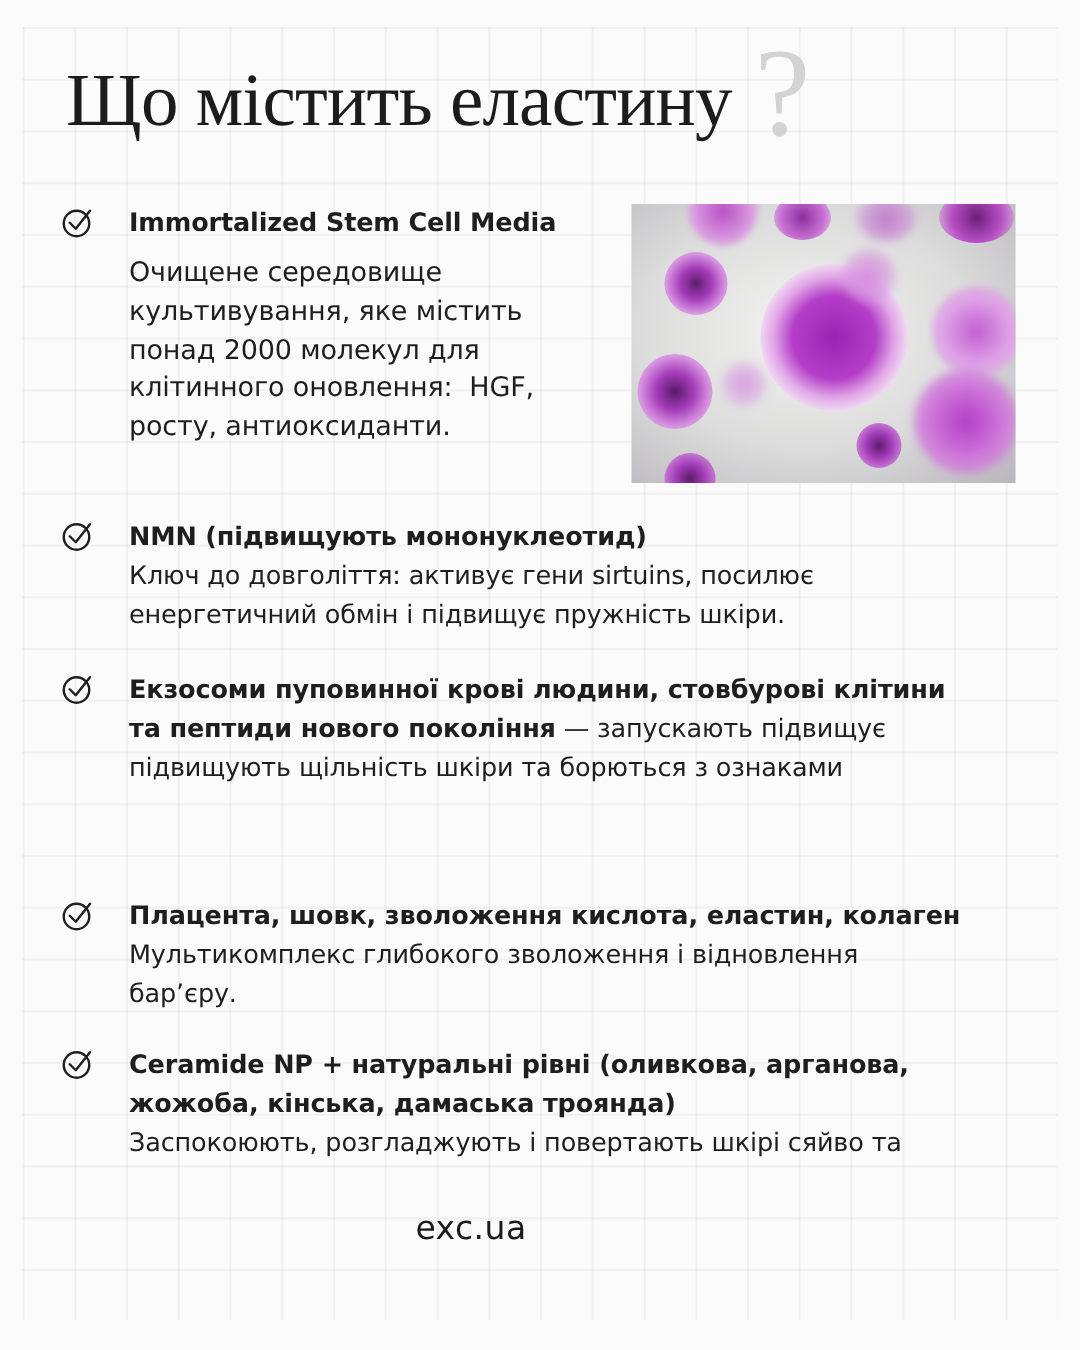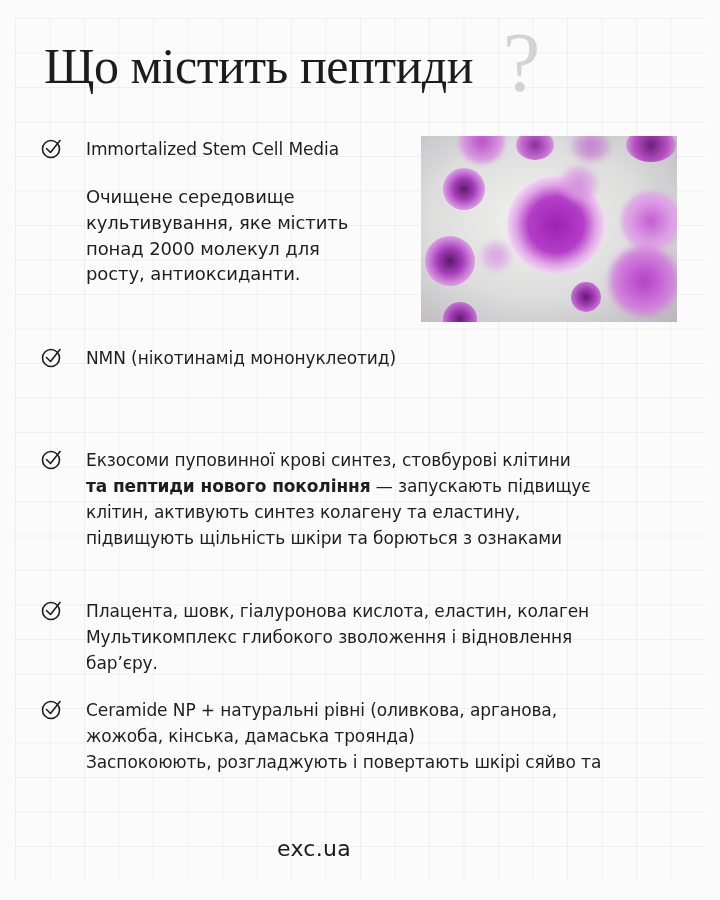--- a/index.html
+++ b/index.html
@@ -29,58 +29,59 @@
       position: absolute; left: 503px; top: 18px;
       font-family: "Liberation Serif", serif;
       font-size: 84px; line-height: 90px; color: #d3d3d3;
     }
     .item { position: absolute; left: 40px; }
     .check {
       position: absolute; left: 0; top: 0; width: 24px; height: 24px;
     }
     .content { position: absolute; left: 46px; top: 0; }
     .head {
-      font-weight: normal; font-size: 17px; line-height: 26px; white-space: nowrap;
+      font-weight: bold; font-size: 17px; line-height: 26px; white-space: nowrap;
       letter-spacing: -0.1px;
     }
     .body {
       font-size: 17px; line-height: 26px; white-space: nowrap;
       letter-spacing: -0.1px;
     }
-    .b1 { font-size: 18px; line-height: 25.8px; margin-top: 22px; }
+    .b1 { font-size: 18px; line-height: 25.8px; margin-top: 7px; }
     .cell-img {
       position: absolute; left: 421px; top: 136px; width: 256px; height: 186px;
       overflow: hidden;
       background: radial-gradient(ellipse at 45% 45%, #f3f3f0 0%, #dcdcdc 55%, #b9b6bb 100%);
     }
     .cell { position: absolute; border-radius: 50%; }
     .footer {
-      position: absolute; left: 0; width: 628px; top: 834px; text-align: center;
+      position: absolute; left: 0; width: 628px; top: 805px; text-align: center;
       font-size: 22px; line-height: 30px; color: #1a1a1a; letter-spacing: 0.3px;
     }
   </style>
 </head>
 <body>
 
 <div class="grid"></div>
 
-<h1 class="title" style="margin:0">Що містить пептиди</h1>
+<h1 class="title" style="margin:0">Що містить еластину</h1>
 <div class="qmark">?</div>
 
 <div class="item" style="top:136px;">
   <svg class="check" viewBox="0 0 24 24">
     <circle cx="11" cy="13" r="8.5" fill="none" stroke="#1e1e1e" stroke-width="1.6"></circle>
     <path d="M6.5 12.5 L10.5 16.5 L20 4.5" fill="none" stroke="#1e1e1e" stroke-width="1.6" stroke-linecap="round" stroke-linejoin="round"></path>
   </svg>
   <div class="content">
     <div class="head">Immortalized Stem Cell Media</div>
     <div class="body b1">
       <div>Очищене середовище</div>
       <div>культивування, яке містить</div>
       <div>понад 2000 молекул для</div>
+      <div style="white-space:pre">клітинного оновлення:  HGF,</div>
       <div>росту, антиоксиданти.</div>
     </div>
   </div>
 </div>
 
 <div class="cell-img">
   <div class="cell" style="left:38px;top:-18px;width:46px;height:46px;background:radial-gradient(circle,#b84fc4 0%,#d99be0 60%,rgba(230,200,235,0.2) 100%);filter:blur(2px);"></div>
   <div class="cell" style="left:95px;top:-6px;width:38px;height:30px;background:radial-gradient(circle,#8c2e9e 0%,#c872d4 60%,rgba(230,200,235,0.3) 100%);"></div>
   <div class="cell" style="left:205px;top:-8px;width:50px;height:34px;background:radial-gradient(circle,#6a1f7a 0%,#b84fc4 55%,rgba(230,200,235,0.3) 100%);"></div>
   <div class="cell" style="left:150px;top:-5px;width:40px;height:30px;background:radial-gradient(circle,#c07ccc 0%,rgba(220,170,228,0.3) 100%);filter:blur(3px);"></div>
@@ -94,46 +95,49 @@
   <div class="cell" style="left:188px;top:110px;width:70px;height:70px;background:radial-gradient(circle,#b23ec6 0%,#cf78da 50%,rgba(220,170,228,0.2) 100%);filter:blur(3px);"></div>
   <div class="cell" style="left:60px;top:105px;width:30px;height:30px;background:radial-gradient(circle,#d79fe0 0%,rgba(220,170,228,0.1) 100%);filter:blur(3px);"></div>
 </div>
 
 <div class="item" style="top:345px;">
   <svg class="check" viewBox="0 0 24 24">
     <circle cx="11" cy="13" r="8.5" fill="none" stroke="#1e1e1e" stroke-width="1.6"></circle>
     <path d="M6.5 12.5 L10.5 16.5 L20 4.5" fill="none" stroke="#1e1e1e" stroke-width="1.6" stroke-linecap="round" stroke-linejoin="round"></path>
   </svg>
   <div class="content">
-    <div class="head">NMN (нікотинамід мононуклеотид)</div>
+    <div class="head">NMN (підвищують мононуклеотид)</div>
+    <div class="body">
+      <div>Ключ до довголіття: активує гени sirtuins, посилює</div>
+      <div>енергетичний обмін і підвищує пружність шкіри.</div>
+    </div>
   </div>
 </div>
 
 <div class="item" style="top:447px;">
   <svg class="check" viewBox="0 0 24 24">
     <circle cx="11" cy="13" r="8.5" fill="none" stroke="#1e1e1e" stroke-width="1.6"></circle>
     <path d="M6.5 12.5 L10.5 16.5 L20 4.5" fill="none" stroke="#1e1e1e" stroke-width="1.6" stroke-linecap="round" stroke-linejoin="round"></path>
   </svg>
   <div class="content">
-    <div class="head">Екзосоми пуповинної крові синтез, стовбурові клітини</div>
+    <div class="head">Екзосоми пуповинної крові людини, стовбурові клітини</div>
     <div class="body"><b>та пептиди нового покоління</b><span> — запускають підвищує</span></div>
     <div class="body">
-      <div>клітин, активують синтез колагену та еластину,</div>
       <div>підвищують щільність шкіри та борються з ознаками</div>
     </div>
   </div>
 </div>
 
 <div class="item" style="top:598px;">
   <svg class="check" viewBox="0 0 24 24">
     <circle cx="11" cy="13" r="8.5" fill="none" stroke="#1e1e1e" stroke-width="1.6"></circle>
     <path d="M6.5 12.5 L10.5 16.5 L20 4.5" fill="none" stroke="#1e1e1e" stroke-width="1.6" stroke-linecap="round" stroke-linejoin="round"></path>
   </svg>
   <div class="content">
-    <div class="head">Плацента, шовк, гіалуронова кислота, еластин, колаген</div>
+    <div class="head">Плацента, шовк, зволоження кислота, еластин, колаген</div>
     <div class="body">
       <div>Мультикомплекс глибокого зволоження і відновлення</div>
       <div>бар’єру.</div>
     </div>
   </div>
 </div>
 
 <div class="item" style="top:697px;">
   <svg class="check" viewBox="0 0 24 24">
     <circle cx="11" cy="13" r="8.5" fill="none" stroke="#1e1e1e" stroke-width="1.6"></circle>

